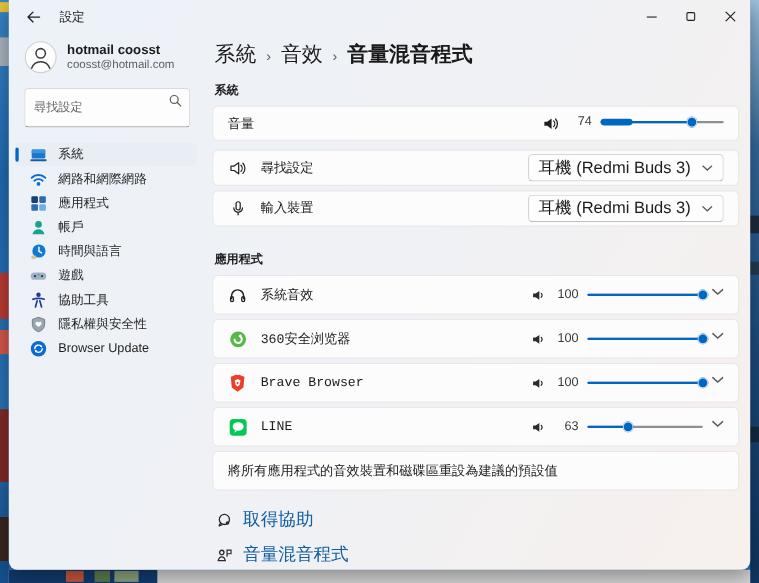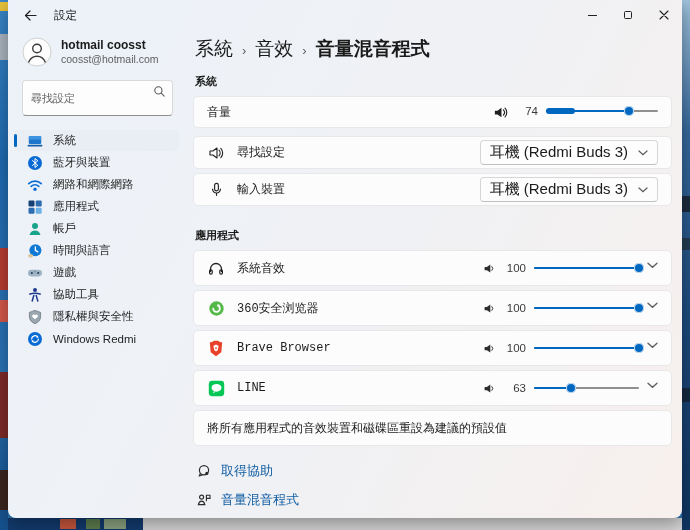--- a/index.html
+++ b/index.html
@@ -78,21 +78,21 @@
 
   .dropdown{height:25px;min-width:148px;display:flex;align-items:center;gap:10px;justify-content:space-between;background:#fdfdfd;border:1px solid #d6d6d6;border-bottom-color:#c0c0c0;border-radius:4px;padding:0 9px;cursor:pointer;}
   .dropdown span{font-size:15px;color:var(--ink);white-space:nowrap;}
 
   #apps-label{margin-top:22px;}
   #reset-desc{font-size:12px;color:var(--ink);}
   #reset-button{margin-left:auto;height:27px;padding:0 33px;background:#fdfdfd;border:1px solid #d6d6d6;border-bottom-color:#b9b9b9;border-radius:4px;font-size:12px;color:var(--ink);cursor:pointer;}
 
   #footer-links{margin:16px 0 0 4px;}
   .flink{display:flex;align-items:center;gap:10px;margin-bottom:11px;cursor:pointer;text-decoration:none;}
-  .flink span{font-size:13px;color:var(--link);}
+  .flink span{font-size:16px;color:var(--link);}
 
   .h32{height:32px;} .h33{height:33px;} .h36{height:36px;}
   .mb8{margin-bottom:8px;}
 </style>
 </head>
 <body>
 
 <div id="stage">
 
   <div id="strip-left" class="strip">
@@ -170,30 +170,20 @@
             <span class="nicon">
               <svg width="16" height="16" viewBox="0 0 16 16">
                   <rect x="1.8" y="3" width="12.4" height="8" rx="1" fill="#1b76cc"></rect>
                   <rect x="1.8" y="3" width="12.4" height="3.4" rx="1" fill="#3e93e0"></rect>
                   <rect x="0.6" y="11.8" width="14.8" height="1.7" rx="0.8" fill="#0f5da8"></rect>
                 </svg>
             </span>
             <span class="nlabel">系統</span>
           </div>
 
-          <div class="nav-item">
-
-            <span class="nicon">
-              <svg width="16" height="16" viewBox="0 0 16 16">
-                  <circle cx="8" cy="8" r="7" fill="#0a6ad4"></circle>
-                  <path d="M5.2 5.3l5.6 5-2.8 2.2V3.5l2.8 2.2-5.6 5" fill="none" stroke="#fff" stroke-width="1"></path>
-                </svg>
-            </span>
-            <span class="nlabel">藍牙與裝置</span>
-          </div>
 
           <div class="nav-item">
 
             <span class="nicon">
               <svg width="16" height="16" viewBox="0 0 16 16">
                   <path d="M1.8 6.6a9 9 0 0112.4 0" fill="none" stroke="#0a6ad4" stroke-width="1.7" stroke-linecap="round"></path>
                   <path d="M4.2 9.3a5.6 5.6 0 017.6 0" fill="none" stroke="#0a6ad4" stroke-width="1.7" stroke-linecap="round"></path>
                   <circle cx="8" cy="12.2" r="1.7" fill="#0a6ad4"></circle>
                 </svg>
             </span>
@@ -276,21 +266,21 @@
           <div class="nav-item">
 
             <span class="nicon">
               <svg width="16" height="16" viewBox="0 0 16 16">
                   <circle cx="8" cy="8" r="7" fill="#0a6ad4"></circle>
                   <path d="M4.6 8a3.4 3.4 0 016.2-1.8M11.4 8a3.4 3.4 0 01-6.2 1.8" fill="none" stroke="#fff" stroke-width="1.2" stroke-linecap="round"></path>
                   <path d="M11 4.6v1.8H9.2z" fill="#fff"></path>
                   <path d="M5 11.4V9.6h1.8z" fill="#fff"></path>
                 </svg>
             </span>
-            <span class="nlabel">Windows Redmi</span>
+            <span class="nlabel">Browser Update</span>
           </div>
 
         </nav>
       </aside>
 
       <section id="content">
 
         <div id="breadcrumb">
           <span class="crumb">系統</span>
           <span class="crumb-sep">›</span>

